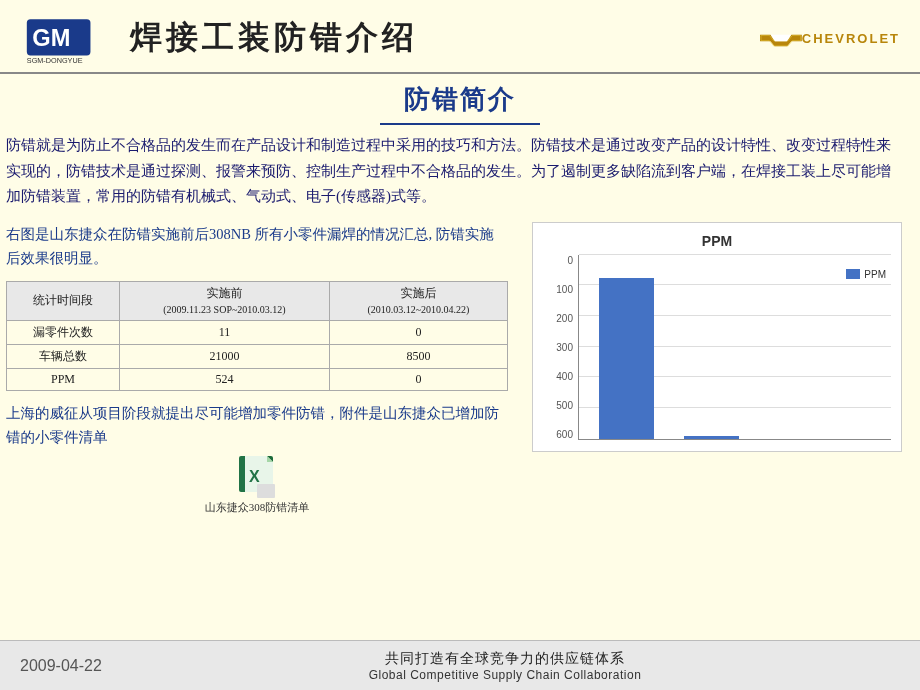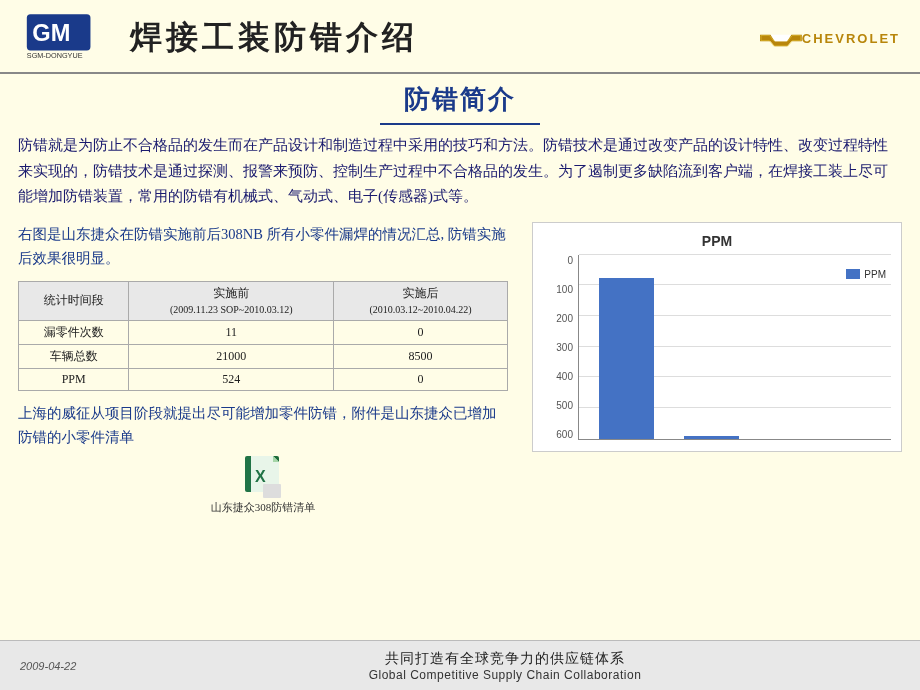--- a/index.html
+++ b/index.html
@@ -18,21 +18,21 @@
       display: flex;
       align-items: center;
       justify-content: space-between;
       padding: 8px 20px 4px 20px;
       border-bottom: 2px solid #888;
     }
     #header .logo-left {
       width: 110px;
       height: 60px;
       display: flex;
-      align-items: flex-start;
+      align-items: flex-end;
       justify-content: center;
     }
     #header .title-center {
       flex: 1;
       text-align: left;
       font-size: 32px;
       font-weight: bold;
       color: #222;
       letter-spacing: 4px;
     }
@@ -80,21 +80,21 @@
     }
     #section-title-underline {
       width: 160px;
       height: 2px;
       background: #1a3a8a;
       margin: 0 auto 8px auto;
     }
 
     
     #main-content {
-      padding: 0 18px 0 18px;
+      padding: 0 18px 0 6px;
     }
 
     
     #intro-para {
       font-size: 15px;
       color: #1a1a6e;
       line-height: 1.7;
       margin-bottom: 12px;
     }
 
@@ -242,25 +242,24 @@
       left: 0;
       right: 0;
       background: #e8e8e8;
       border-top: 1px solid #bbb;
       display: flex;
       align-items: center;
       padding: 6px 20px;
       height: 50px;
     }
     #footer-date {
-      font-size: 11px;
+      font-size: 16px;
       color: #555;
       font-family: Arial, sans-serif;
       width: 90px;
-      font-style: italic;
     }
     #footer-text {
       flex: 1;
       text-align: center;
     }
     #footer-chinese {
       font-size: 14px;
       color: #222;
       letter-spacing: 1px;
     }

